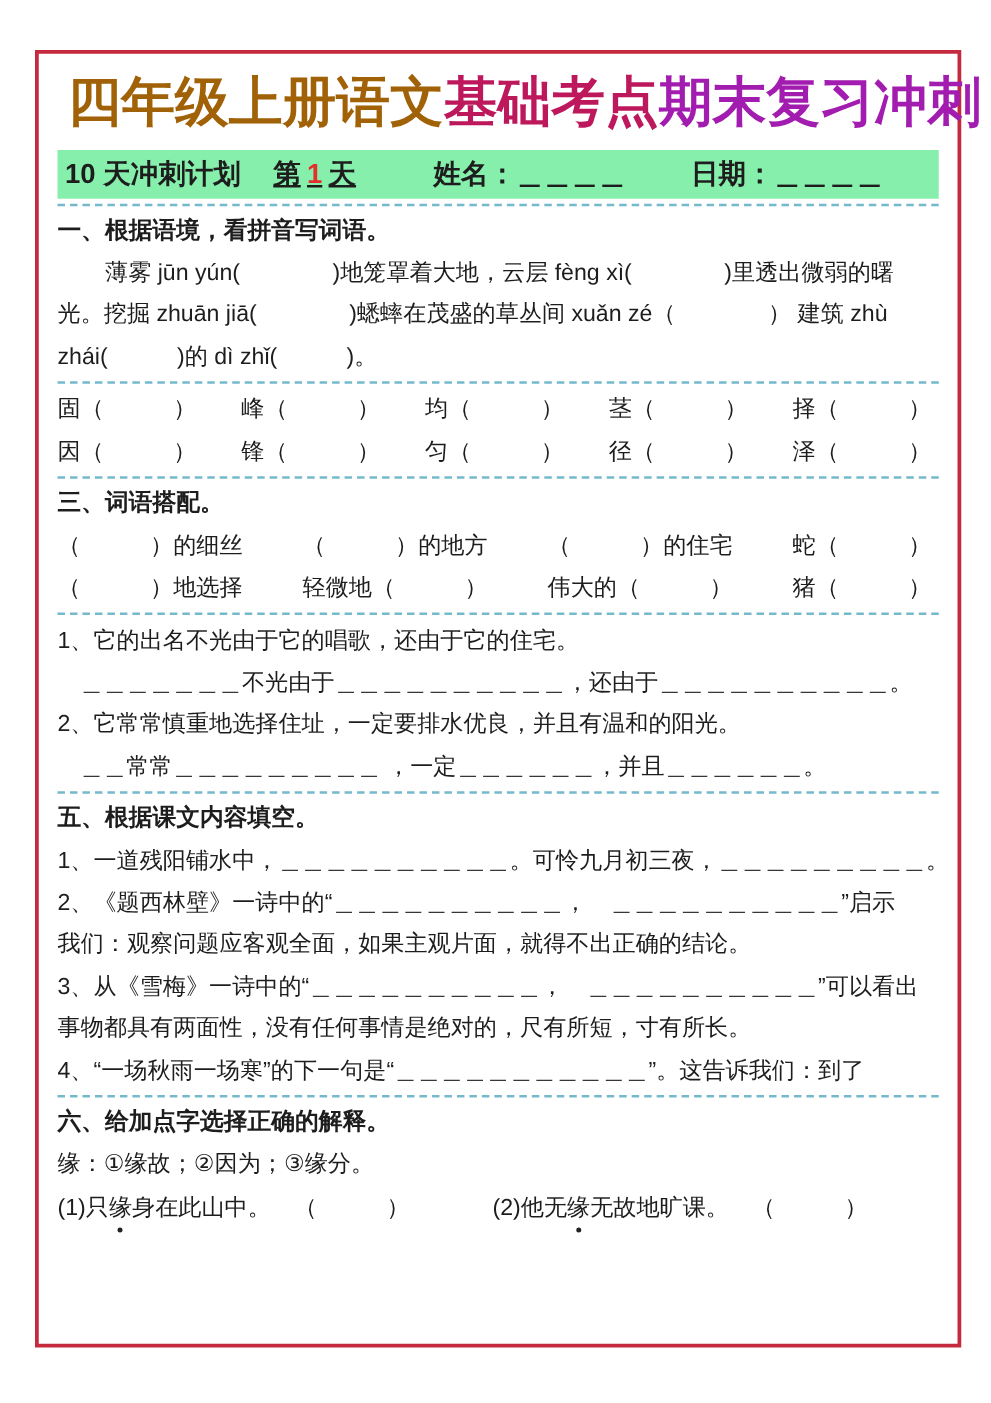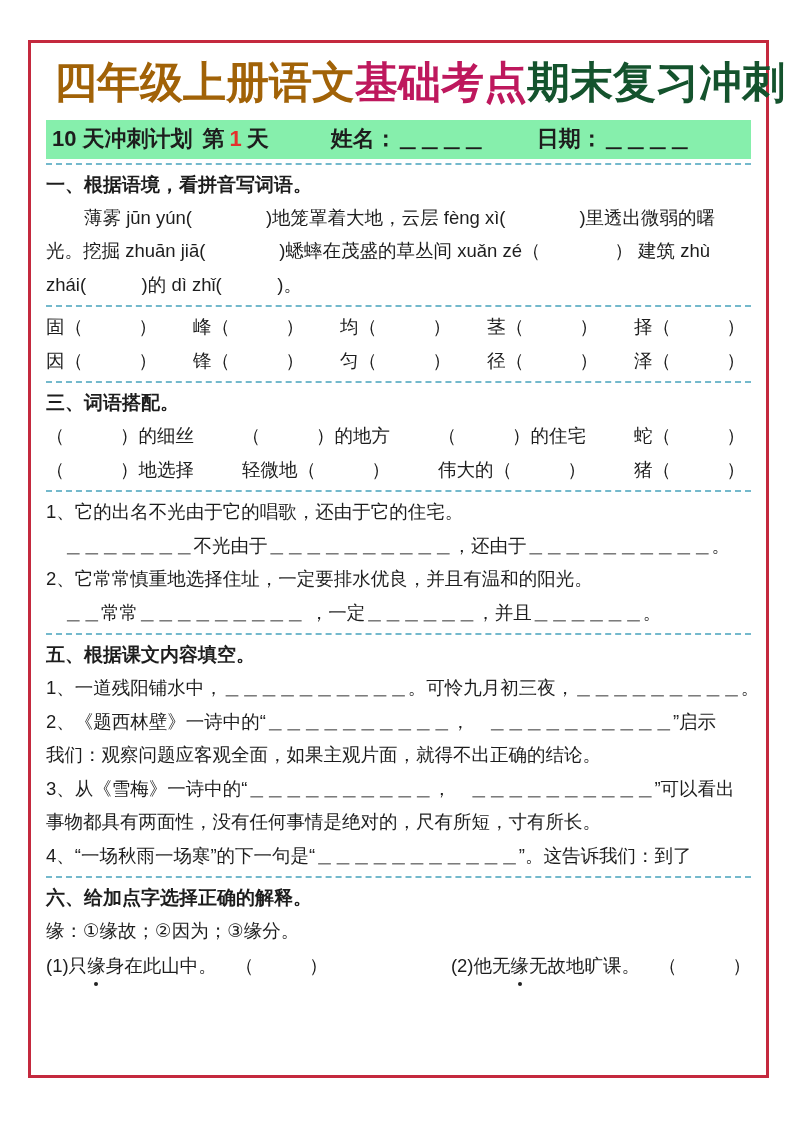--- a/index.html
+++ b/index.html
@@ -7,41 +7,41 @@
   body { position:relative; overflow:hidden;
          font-family:"Liberation Sans","DejaVu Sans",sans-serif; color:#1d1d1d; }
 
   .sheet { position:absolute; left:28px; top:40px; width:741px; height:1038px;
            border:3px solid #c4293e; background:#fff; padding:8px 15px 0 15px; }
 
   .title { font-size:43px; font-weight:700; line-height:1.18; letter-spacing:0px;
            white-space:nowrap; margin:6px 0 12px 8px; }
   .t-black { color:#a16207; }
   .t-teal  { color:#be185d; }
-  .t-red   { color:#14532d; }
+  .t-red   { color:#a21caf; }
 
   .banner { background:#86efac; height:39px; display:flex; align-items:center;
             font-size:22px; font-weight:700; padding:0 10px 0 6px; margin-bottom:2px; }
-  .b-day  { margin-left:10px; }
+  .b-day  { margin-left:26px;text-decoration:underline; }
   .b-day .num { color:#e4302c; margin:0 5px; }
   .b-name { margin-left:62px; }
   .b-date { margin-left:52px; }
   .blank-u { font-weight:700; letter-spacing:0; }
 
   .divider { border-top:2px dashed #74b9cc; height:0; margin:4px 0 3px 0; }
 
   .sec-heading { font-size:19px; font-weight:700; line-height:33px; white-space:nowrap; }
   .line { font-size:18.5px; line-height:33.5px; white-space:nowrap; }
   .indent-2em { padding-left:38px; }
   .indent-1em { padding-left:18px; }
 
   .grid-row { display:flex; justify-content:space-between; font-size:18.5px;
               line-height:33.5px; white-space:nowrap; padding-right:6px; }
 
-  .pair-row { display:flex; font-size:18.5px; line-height:35px; white-space:nowrap;justify-content:space-between; }
+  .pair-row { display:flex; font-size:18.5px; line-height:35px; white-space:nowrap; }
   .pair-row .cell-left { width:348px; }
 
   .emph { position:relative; display:inline-block; }
   .emph::after { content:""; position:absolute; left:50%; bottom:-3px;
                  width:4px; height:4px; border-radius:50%; background:#222;
                  transform:translateX(-50%); }
 </style>
 </head>
 <body>
 

